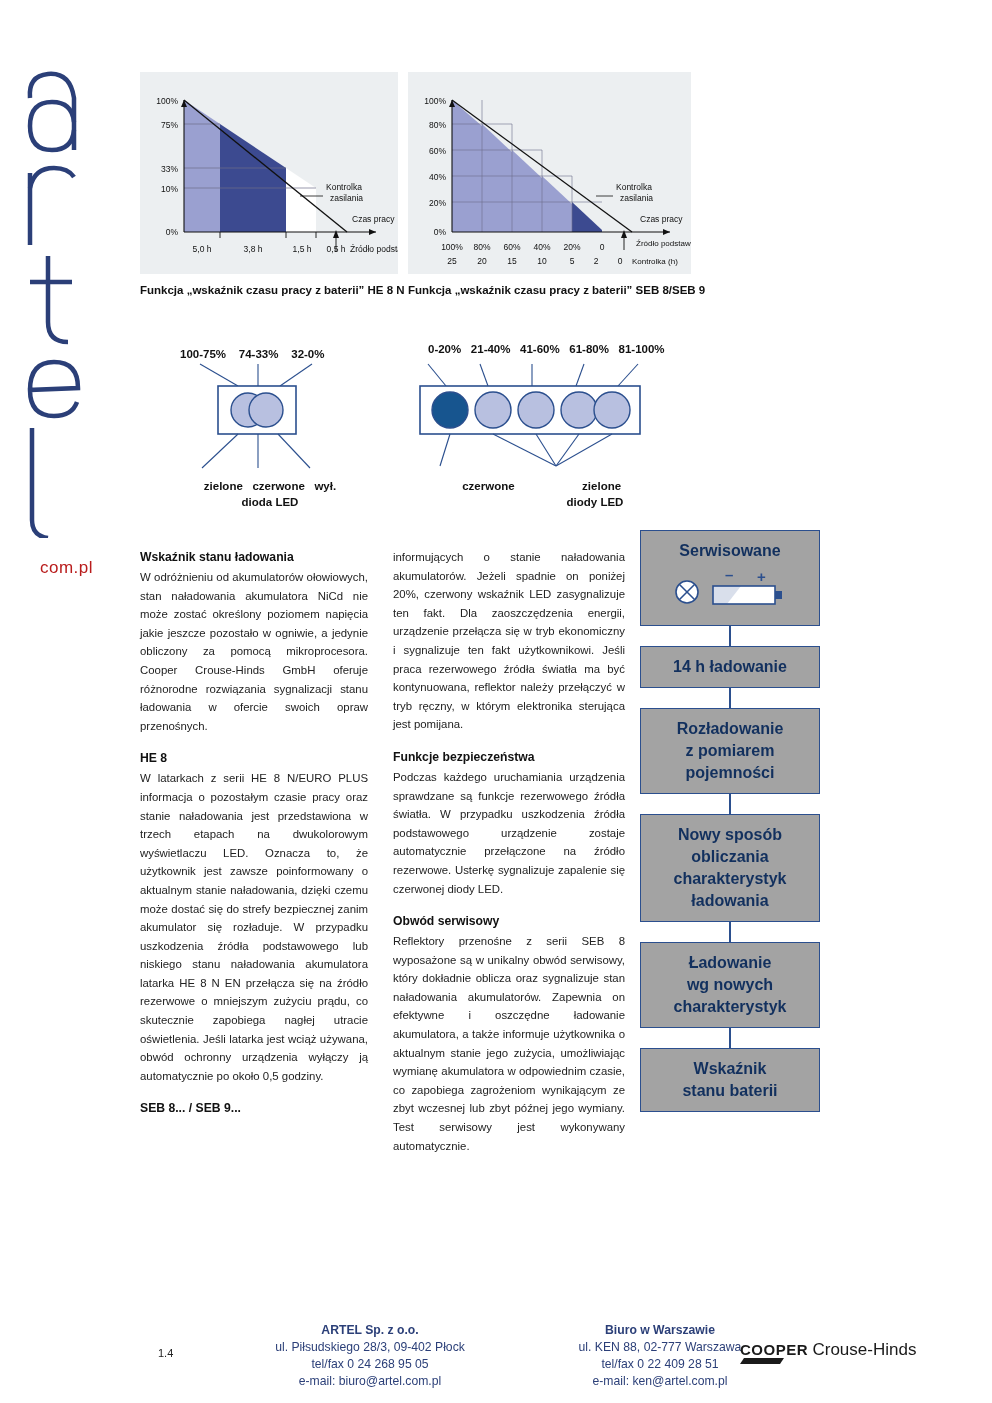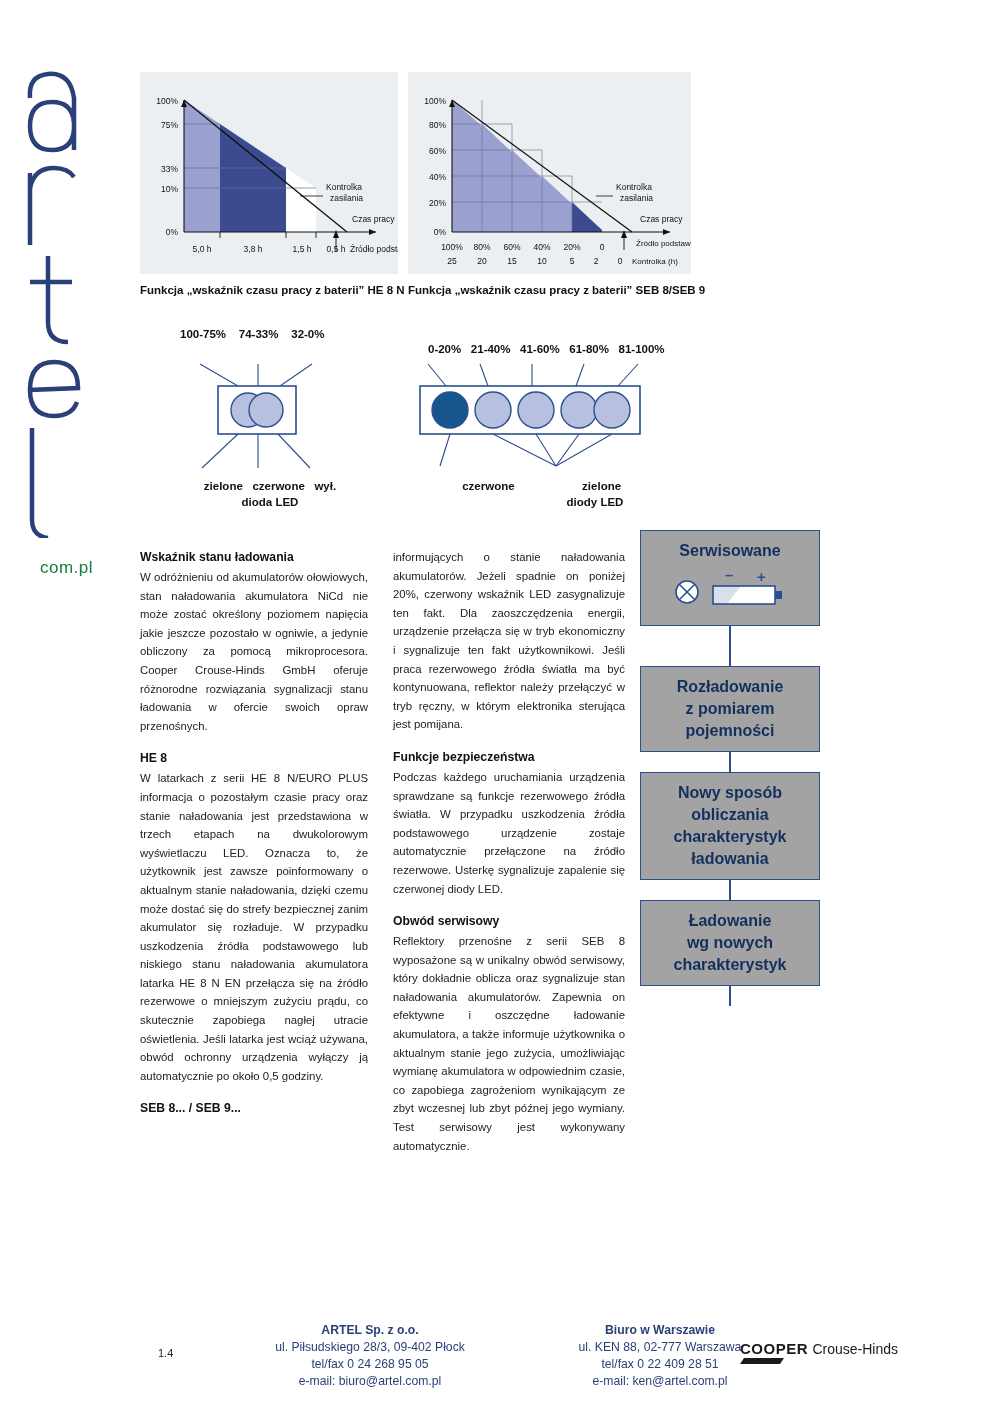--- a/index.html
+++ b/index.html
@@ -14,21 +14,21 @@
   }
   .page { position:relative; width:992px; height:1403px; }
 
   
   .brand {
     position:absolute; left:18px; top:38px; width:110px; height:520px;
   }
   .brand svg { display:block; }
   .brand-sub {
     position:absolute; left:22px; top:520px;
-    font-size:17px; color:#15803d; letter-spacing:0.5px;
+    font-size:17px; color:#b91c1c; letter-spacing:0.5px;
     font-family:"Liberation Sans", sans-serif;
   }
 
   
   .chart-box {
     position:absolute;
     background:#f9a8d4;
     border:0;
   }
   #chart1 { left:140px; top:72px; width:258px; height:202px; }
@@ -36,21 +36,21 @@
   .chart-cap {
     position:absolute; font-size:11.5px; font-weight:bold; color:#111;
   }
   #cap1 { left:140px; top:284px; width:270px; }
   #cap2 { left:408px; top:284px; width:300px; }
 
   
   .led-head {
     position:absolute; font-size:11.5px; font-weight:bold; color:#111;
   }
-  #led1head { left:180px; top:328px; }
+  #led1head { left:180px; top:348px; }
   #led2head { left:428px; top:343px; }
 
   .led-diagram { position:absolute; }
   #led1 { left:150px; top:360px; width:240px; height:140px; }
   #led2 { left:410px; top:360px; width:290px; height:140px; }
 
   .led-foot { position:absolute; font-size:11.5px; font-weight:bold; color:#111; text-align:center; }
   #led1foot { left:150px; top:478px; width:240px; line-height:16px; }
   #led2foot { left:400px; top:478px; width:300px; line-height:16px; }
 
@@ -97,21 +97,21 @@
     text-align:center; font-family:"Liberation Sans", sans-serif;
   }
   #addr1 { left:240px; top:1322px; width:260px; }
   #addr2 { left:530px; top:1322px; width:260px; }
   .addr .b { font-weight:bold; }
   .cooper { position:absolute; left:740px; top:1340px; }
   .cooper-word {
     font-family:"Liberation Sans", sans-serif;
     font-weight:bold; font-size:15px; color:#1a1a1a; letter-spacing:0.5px;
   }
-  .cooper-rest { font-size:14px; color:#1a1a1a; }
+  .cooper-rest { font-size:17px; color:#1a1a1a; }
   svg text { font-family:"Liberation Sans", sans-serif; }
 </style>
 </head>
 <body>
 
 <div class="page">
 
   <div class="brand">
     <svg width="110" height="500" viewBox="0 0 110 500" fill="none" stroke="#2b3f78" stroke-width="4.5">
 
@@ -354,20 +354,21 @@
           <rect x="48" y="18" width="62" height="18" fill="#fff" stroke="#2b4f8e" stroke-width="1.6"></rect>
           <rect x="110" y="23" width="7" height="8" fill="#2b4f8e"></rect>
           <polygon points="48,18 76,18 62,36 48,36" fill="#2b4f8e" opacity="0.18"></polygon>
           <text x="60" y="12" font-size="15" fill="#2b4f8e" font-weight="bold">–</text>
           <text x="92" y="14" font-size="15" fill="#2b4f8e" font-weight="bold">+</text>
         </svg>
       </div>
     </div>
 
     <div class="flow-connector"></div>
+    <div class="flow-box">14 h ładowanie</div>
 
     <div class="flow-connector"></div>
     <div class="flow-box">
       <div>Rozładowanie</div>
       <div>z pomiarem</div>
       <div>pojemności</div>
     </div>
 
     <div class="flow-connector"></div>
     <div class="flow-box">
@@ -378,20 +379,24 @@
     </div>
 
     <div class="flow-connector"></div>
     <div class="flow-box">
       <div>Ładowanie</div>
       <div>wg nowych</div>
       <div>charakterystyk</div>
     </div>
 
     <div class="flow-connector"></div>
+    <div class="flow-box">
+      <div>Wskaźnik</div>
+      <div>stanu baterii</div>
+    </div>
   </div>
 
   <div class="page-num">1.4</div>
 
   <div class="addr" id="addr1">
     <div class="b">ARTEL Sp. z o.o.</div>
     <div>ul. Piłsudskiego 28/3, 09-402 Płock</div>
     <div>tel/fax 0 24 268 95 05</div>
     <div>e-mail: biuro@artel.com.pl</div>
   </div>

